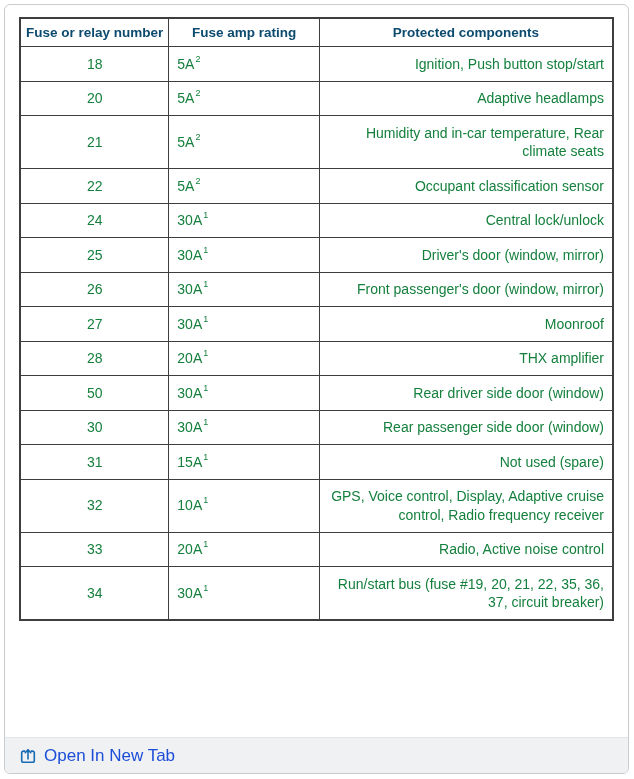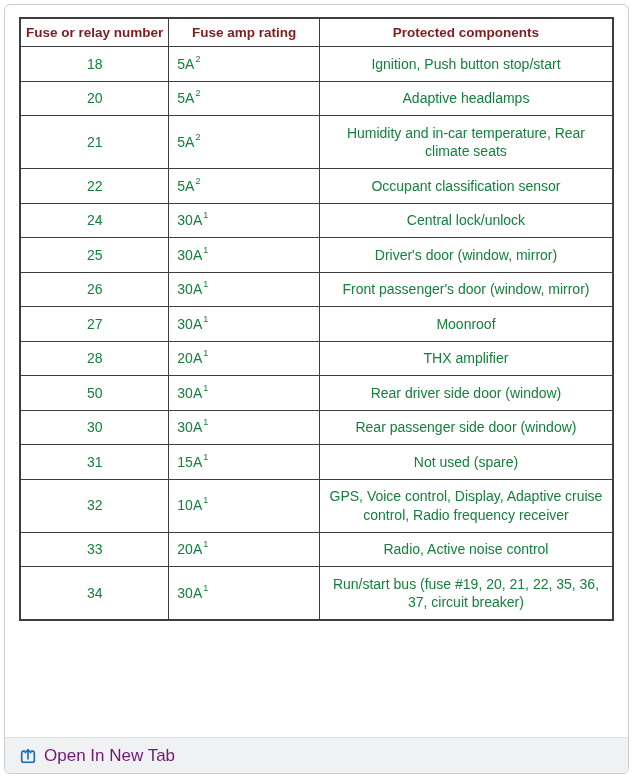--- a/index.html
+++ b/index.html
@@ -26,34 +26,34 @@
     width: 100%;
     border-collapse: collapse;
     border: 2px solid #3e3e3e;
   }
   .fuse-table th, .fuse-table td {
     border: 1px solid #3e3e3e;
   }
   .fuse-table th {
     font-size: 13.5px;
     font-weight: bold;
-    color: #7f1d1d;
+    color: #0c4a6e;
     text-align: center;
     padding: 6px 4px;
   }
   .fuse-table td {
     font-size: 14px;
     color: #15803d;
     vertical-align: middle;
     line-height: 18.5px;
     padding: 7.5px 8px;
   }
   td.num   { text-align: center; width: 25.1%; }
   td.amp   { text-align: left; width: 25.4%; white-space: nowrap; }
-  td.desc  { text-align: center; }
+  td.desc  { text-align: right; }
   td.amp sup {
     font-size: 9px;
     line-height: 0;
     vertical-align: 7px;
     margin-left: 1px;
   }
   .footer {
     flex: 0 0 36px;
     background: #f0f1f3;
     border-top: 1px solid #e2e4e6;
@@ -176,21 +176,21 @@
   <tr>
     <td class="num">34</td>
     <td class="amp"><span>30A</span><sup>1</sup></td>
     <td class="desc">Run/start bus (fuse #19, 20, 21, 22, 35, 36, 37, circuit breaker)</td>
   </tr>
 </tbody>
     </table>
   </div>
 
   <div class="footer">
-    <a class="link" style="color: #701a75;">
+    <a class="link" style="color: #1d4ed8;">
       <span class="icon">
         <svg width="18" height="18" viewBox="0 0 20 20" fill="none" stroke="#1a6bb5" stroke-width="1.8" stroke-linecap="round" stroke-linejoin="round">
           <path d="M6.4 4.6 H5 a2 2 0 0 0 -2 2 V15 a2 2 0 0 0 2 2 h10 a2 2 0 0 0 2 -2 V6.6 a2 2 0 0 0 -2 -2 h-1.4"></path>
           <path d="M10 13.2 V3.4"></path>
           <path d="M6.9 6.4 L10 3.2 L13.1 6.4"></path>
         </svg>
       </span>
       <span>Open In New Tab</span>
     </a>
   </div>

